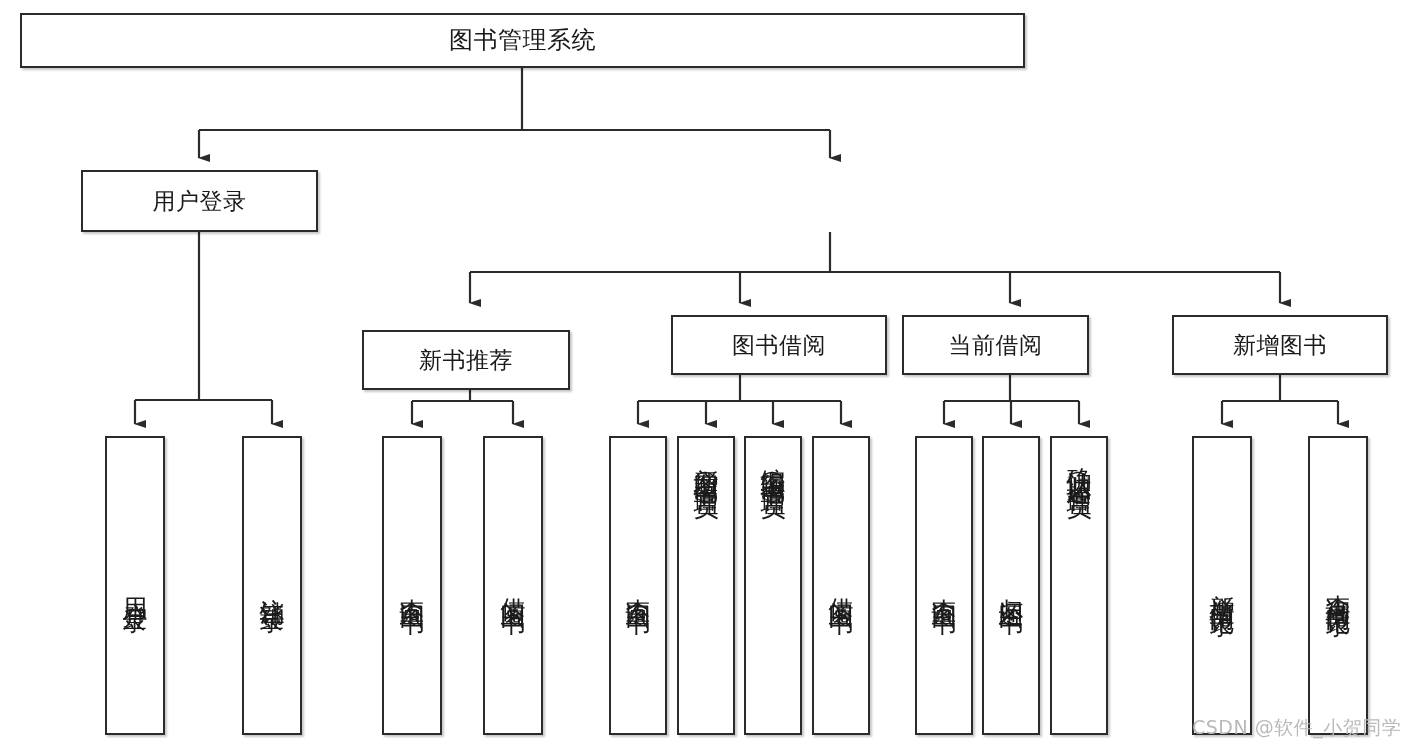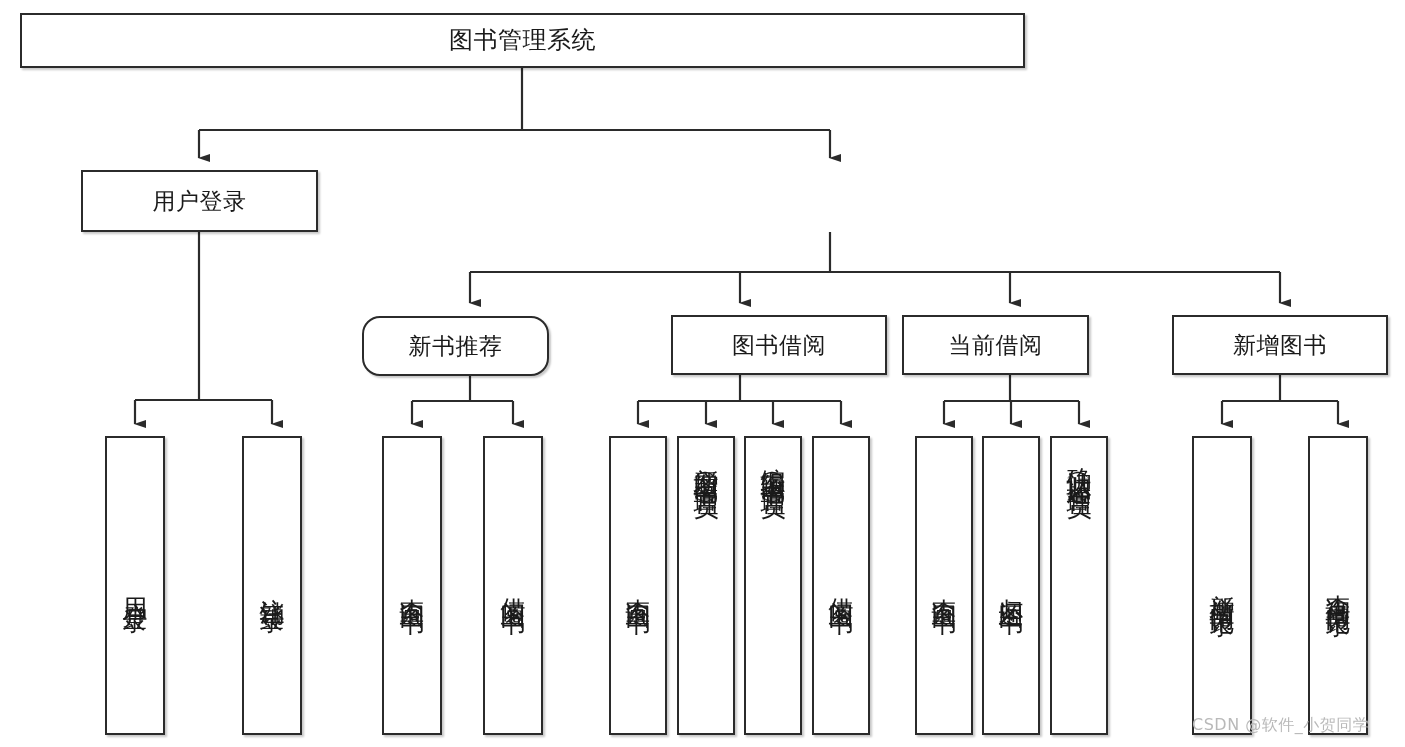--- a/index.html
+++ b/index.html
@@ -62,21 +62,21 @@
     letter-spacing: 4px;
     line-height: 1.0;
     white-space: nowrap;
   }
   .node.vert.centered {
     align-items: center;
     padding-top: 0;
   }
   .watermark {
     position: absolute;
-    font-size: 16px;
+    font-size: 19px;
     color: #b9b9b9;
     white-space: nowrap;
     letter-spacing: 0.5px;
   }
 </style>
 </head>
 <body>
 
 <div id="canvas">
 
@@ -131,21 +131,21 @@
   </svg>
 
   <div class="node horiz root" style="left:20px; top:13px; width:1005px; height:55px;">
     <span class="label">图书管理系统</span>
   </div>
 
   <div class="node horiz" style="left:81px; top:170px; width:237px; height:62px;">
     <span class="label">用户登录</span>
   </div>
 
-  <div class="node horiz" style="left:362px; top:316px; width:187px; height:60px;border-radius:18px;">
+  <div class="node horiz" style="left:362px; top:330px; width:208px; height:60px;">
     <span class="label">新书推荐</span>
   </div>
   <div class="node horiz" style="left:632px; top:315px; width:216px; height:60px;margin-left:39px;">
     <span class="label">图书借阅</span>
   </div>
   <div class="node horiz" style="left:902px; top:315px; width:187px; height:60px;">
     <span class="label">当前借阅</span>
   </div>
   <div class="node horiz" style="left:1172px; top:315px; width:216px; height:60px;">
     <span class="label">新增图书</span>

